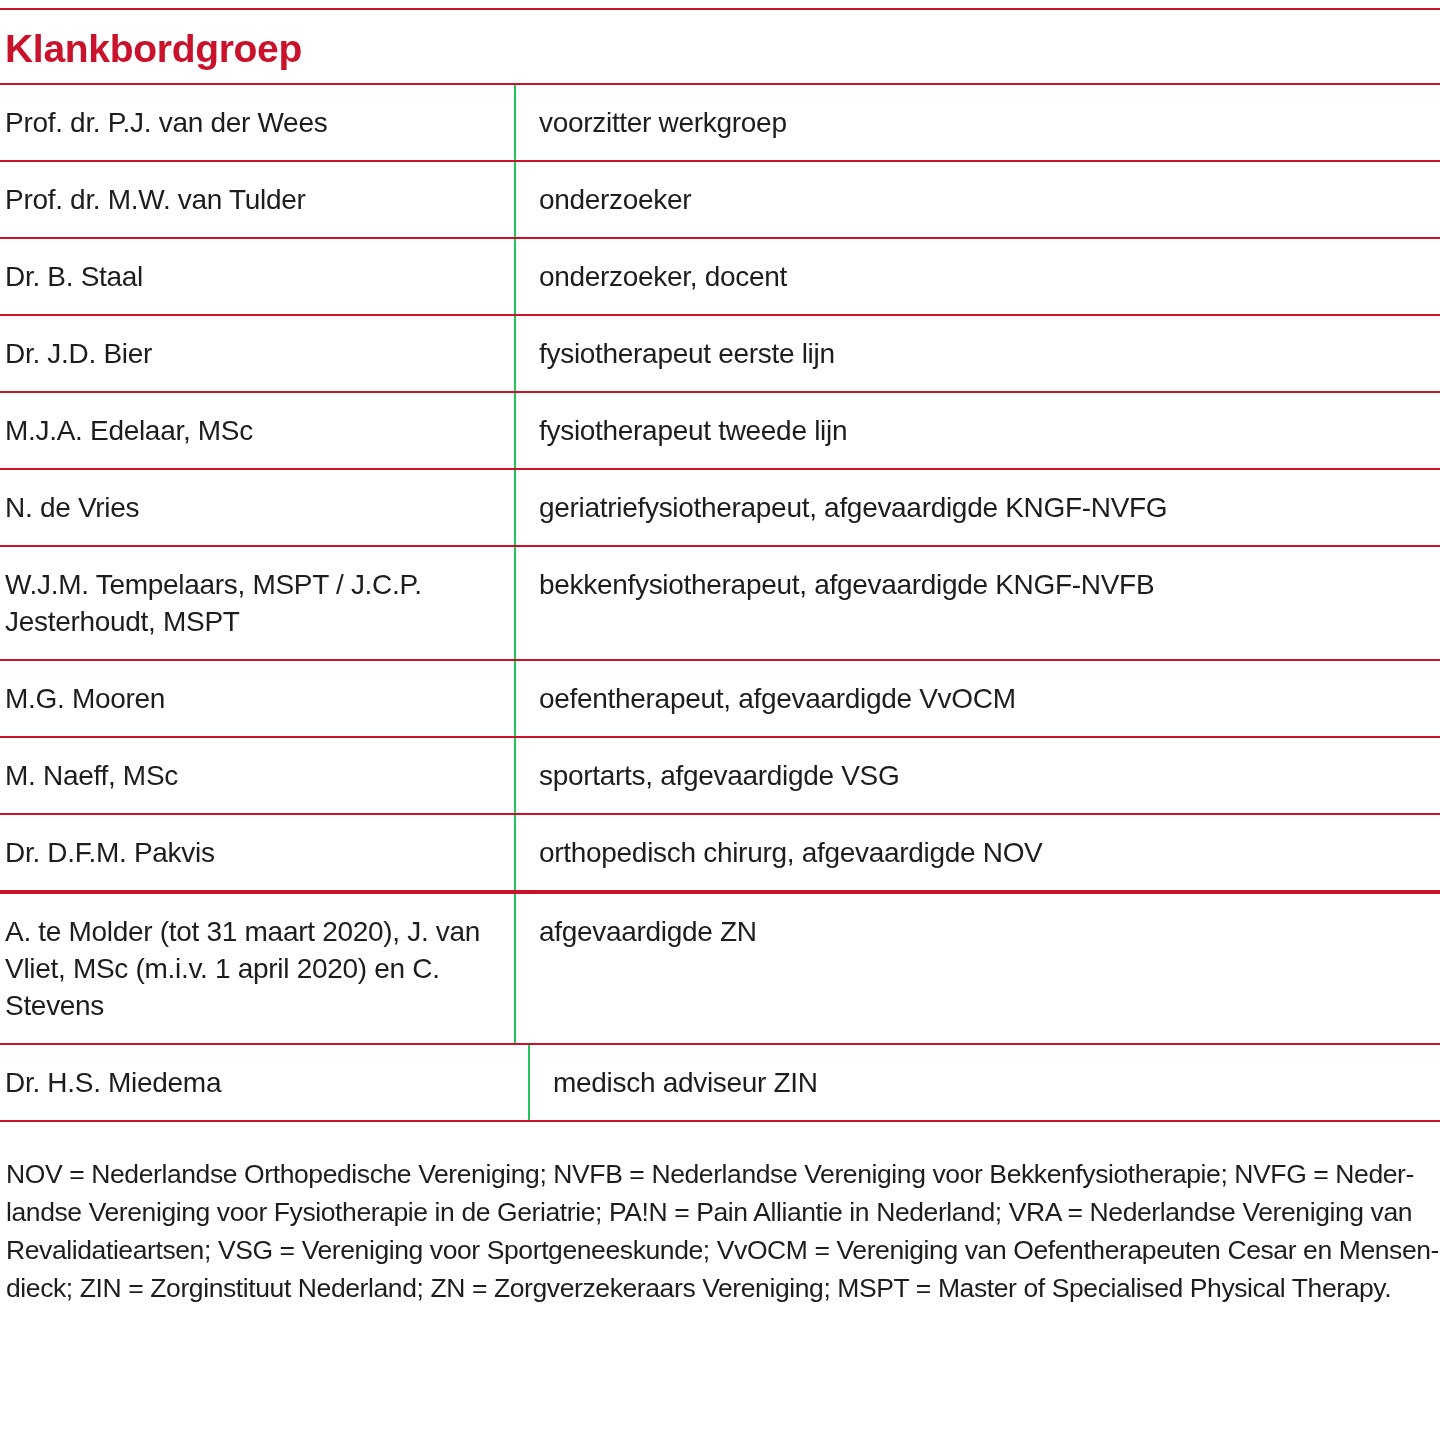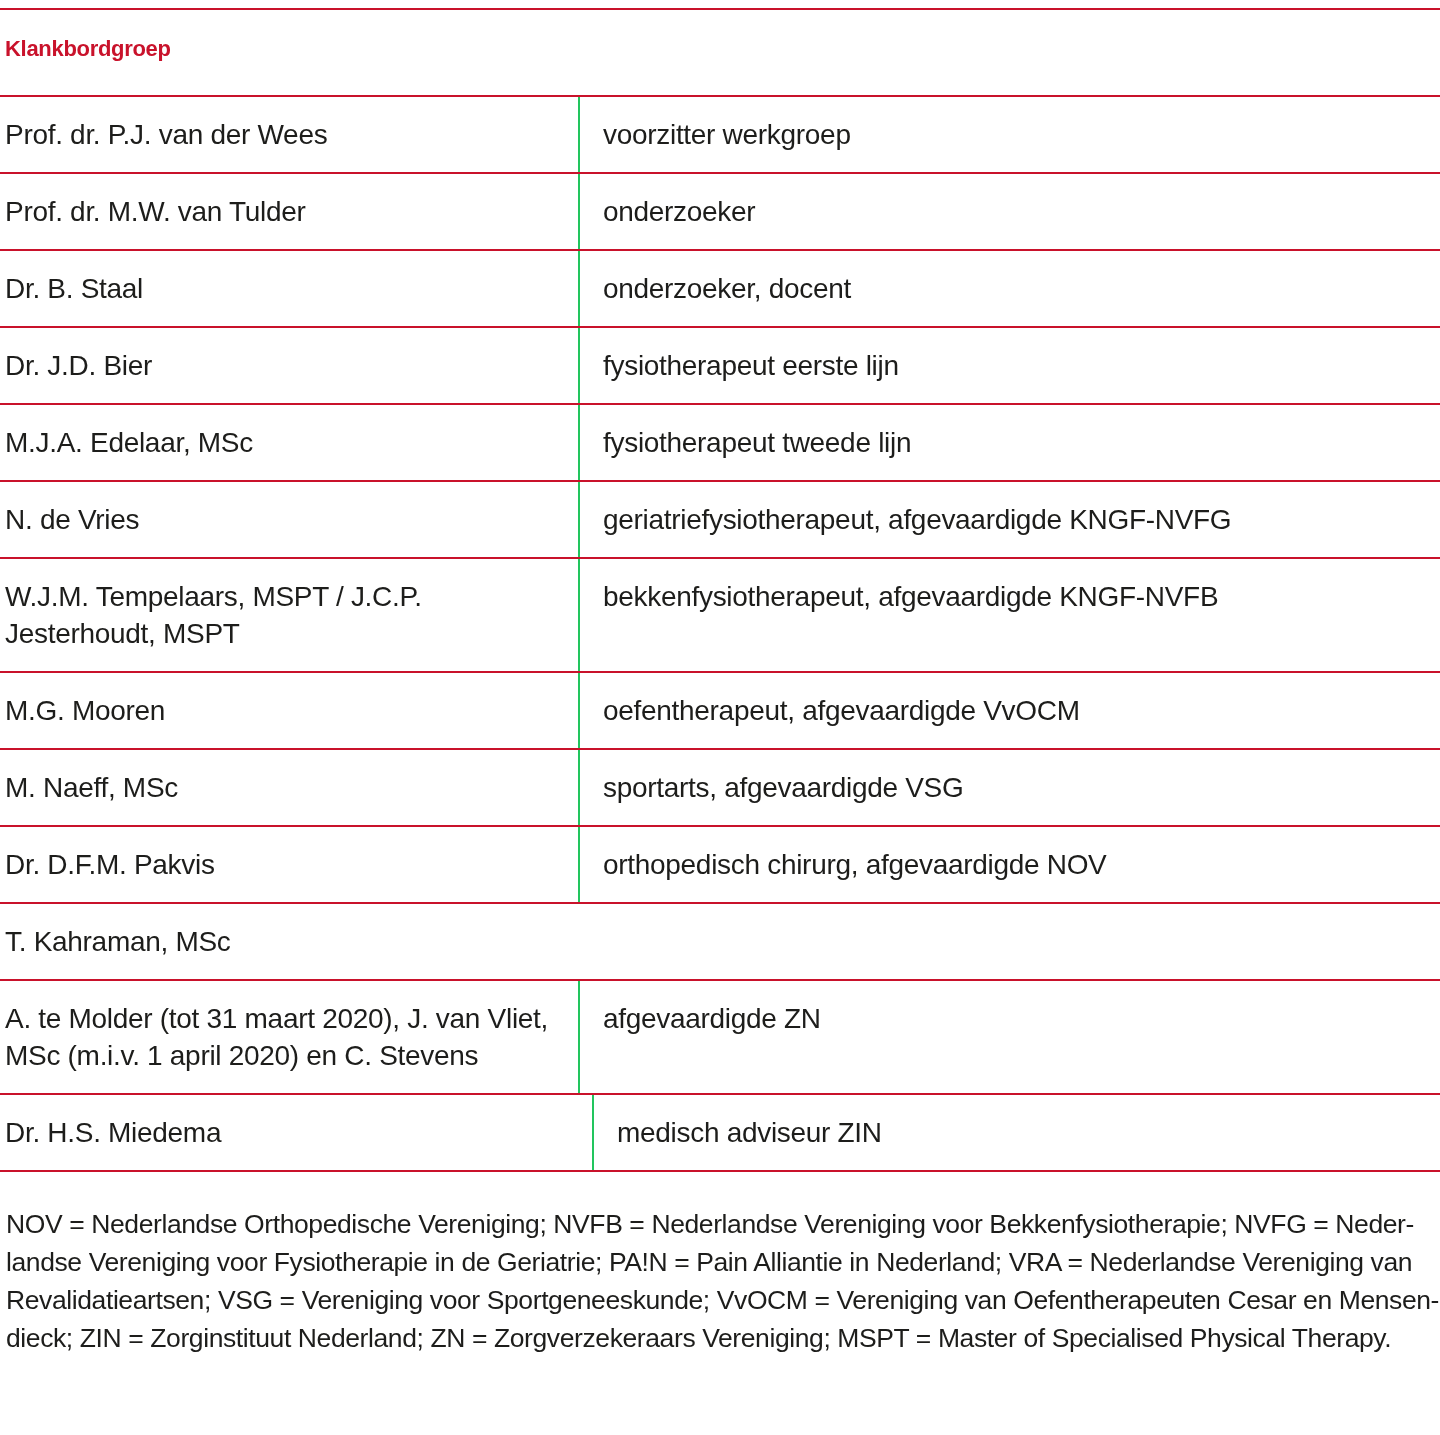--- a/index.html
+++ b/index.html
@@ -22,23 +22,23 @@
     box-sizing: border-box;
   }
   .top-rule {
     margin-top: 8px;
     border-top: 2px solid #c9122b;
     height: 0;
   }
   .table-title {
     color: #c9122b;
     font-weight: bold;
-    font-size: 22px;
+    font-size: 39px;
     line-height: 31px;
-    padding: 23px 0 31px 5px;
+    padding: 23px 0 19px 5px;
   }
   .kb-table {
     width: 1440px;
     border-top: 2px solid #c9122b;
     border-bottom: 2px solid #c9122b;
     box-sizing: border-box;
   }
   .kb-row {
     display: flex;
     align-items: stretch;
@@ -50,21 +50,21 @@
     gap: 14px;
   }
   .cell {
     font-size: 28px;
     line-height: 37px;
     padding-top: 19px;
     padding-bottom: 19px;
     box-sizing: border-box;
   }
   .cell.name {
-    width: 578px;
+    width: 514px;
     padding-left: 5px;
     padding-right: 14px;
   }
   .cell.role {
     flex: 1;
     border-left: 2px solid #22c55e;
     padding-left: 23px;
     padding-right: 21px;
   }
   .footnote {
@@ -134,21 +134,20 @@
       <div class="cell role">sportarts, afgevaardigde VSG</div>
     </div>
 
     <div class="kb-row">
       <div class="cell name">Dr. D.F.M. Pakvis</div>
       <div class="cell role">orthopedisch chirurg, afgevaardigde NOV</div>
     </div>
 
 
     <div class="kb-row">
-      <div class="cell name">T. Kahraman, MSc</div>
     </div>
 
     <div class="kb-row">
       <div class="cell name">A. te Molder (tot 31 maart 2020), J. van Vliet, MSc (m.i.v. 1 april 2020) en C. Stevens</div>
       <div class="cell role">afgevaardigde ZN</div>
     </div>
 
     <div class="kb-row">
       <div class="cell name">Dr. H.S. Miedema</div>
       <div class="cell role">medisch adviseur ZIN</div>

